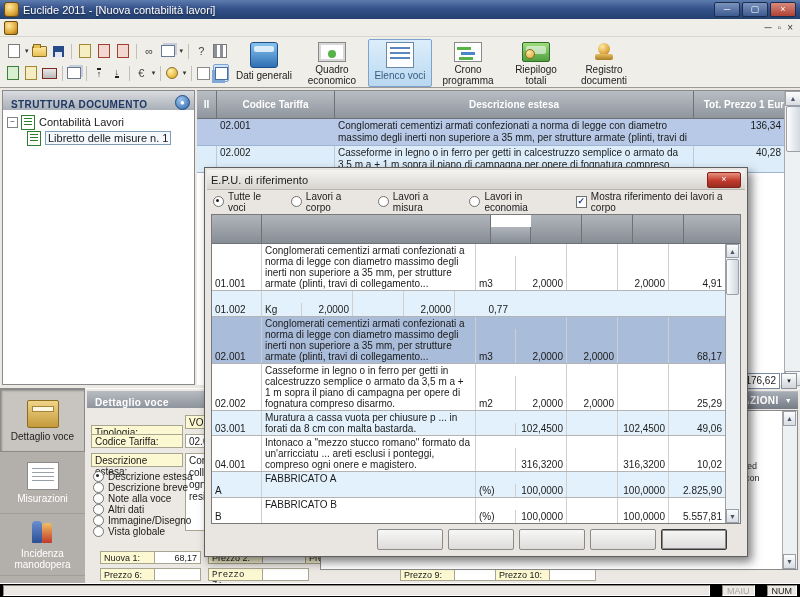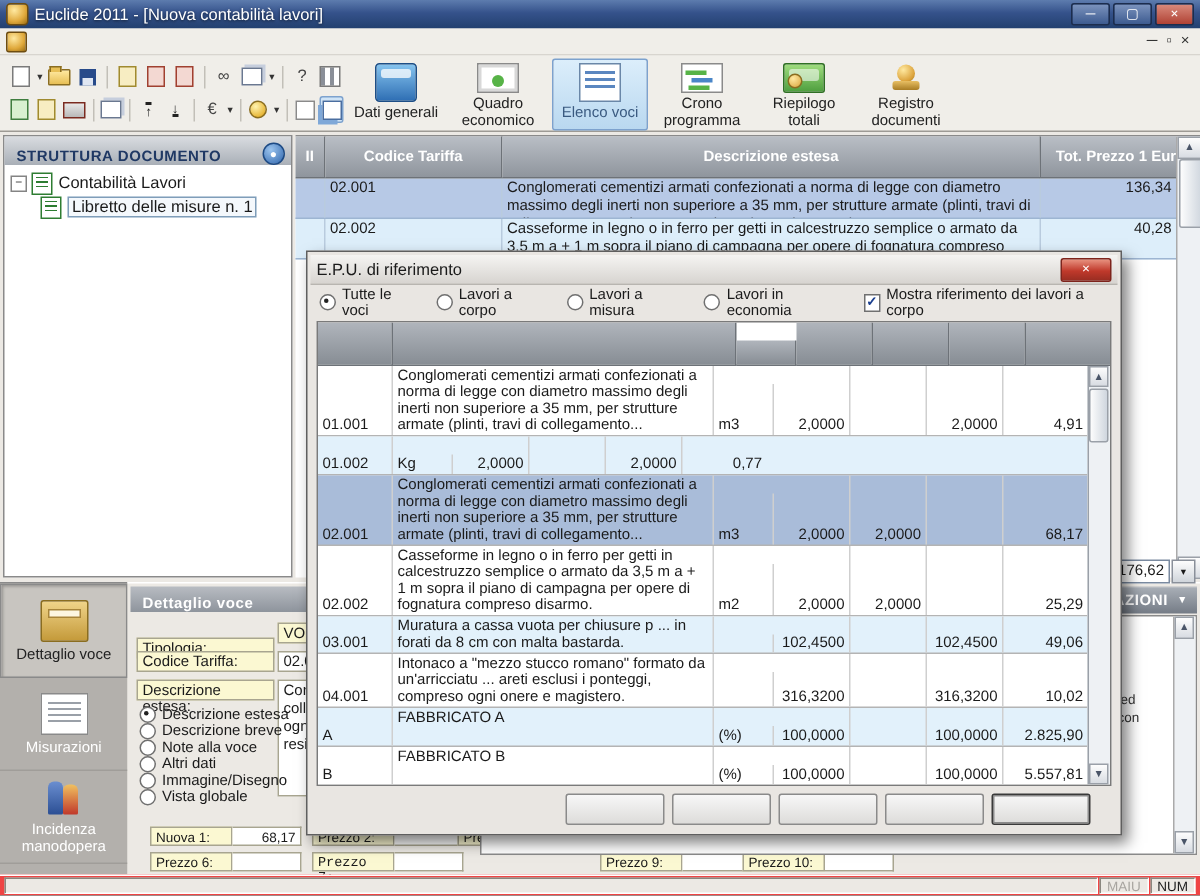--- a/index.html
+++ b/index.html
@@ -150,22 +150,22 @@
   .radios{position:absolute;left:8px;top:82px;font-size:10px;}
   .radiorow{display:flex;align-items:center;height:11px;margin-bottom:0px;}
   .rdot{width:9px;height:9px;border-radius:50%;border:1px solid #707070;background:#fff;margin-right:4px;position:relative;flex:none;}
   .rdot.on:before{content:"";position:absolute;left:2px;top:2px;width:3px;height:3px;border-radius:50%;background:#222;}
   .prezzi-row{position:absolute;left:0;height:13px;width:715px;}
   .pz{position:absolute;height:13px;display:flex;}
   .pzl{width:55px;background:#fbf8d2;border:1px solid #a8a590;font-size:9px;padding:1px 3px;box-sizing:border-box;}
   .pzv{width:46px;background:#fff;border:1px solid #a8a590;border-left:none;font-size:9px;padding:1px 3px;
     box-sizing:border-box;text-align:right;}
   
-  .statusbar{position:absolute;left:0;top:583px;width:800px;height:14px;background:#ef4444;border-top:1px solid #fff;
-    display:flex;align-items:center;box-sizing:border-box;padding:1px 3px;gap:1px;font-size:9px;}
+  .statusbar{position:absolute;left:0;top:583px;width:800px;height:14px;background:#000000;border-top:1px solid #fff;
+    display:flex;align-items:center;box-sizing:border-box;padding:1px 3px;gap:12px;font-size:9px;}
   .stcell{height:11px;border:1px solid #9a9792;border-color:#8a877f #fff #fff #8a877f;box-sizing:border-box;
     display:flex;align-items:center;justify-content:center;padding:0 4px;background:#ece9e4;}
   .stcell.long{flex:1;}
   .stcell.dim{color:#a8a5a0;}
   
   .dialog{position:absolute;left:204px;top:167px;width:544px;height:390px;background:#e9e6e2;
     border:1px solid #5f5f5f;box-shadow:4px 5px 9px rgba(0,0,0,.5);box-sizing:border-box;z-index:10;padding:2px;}
   .dlg-title{height:19px;background:linear-gradient(#f5f4f2,#d7d4d0);display:flex;align-items:center;
     padding:0 4px;font-size:11px;border-bottom:1px solid #b8b5b0;gap:20px;}
   .dlg-close{margin-left:auto;width:32px;height:14px;border-radius:2px;border:1px solid #7e241c;

